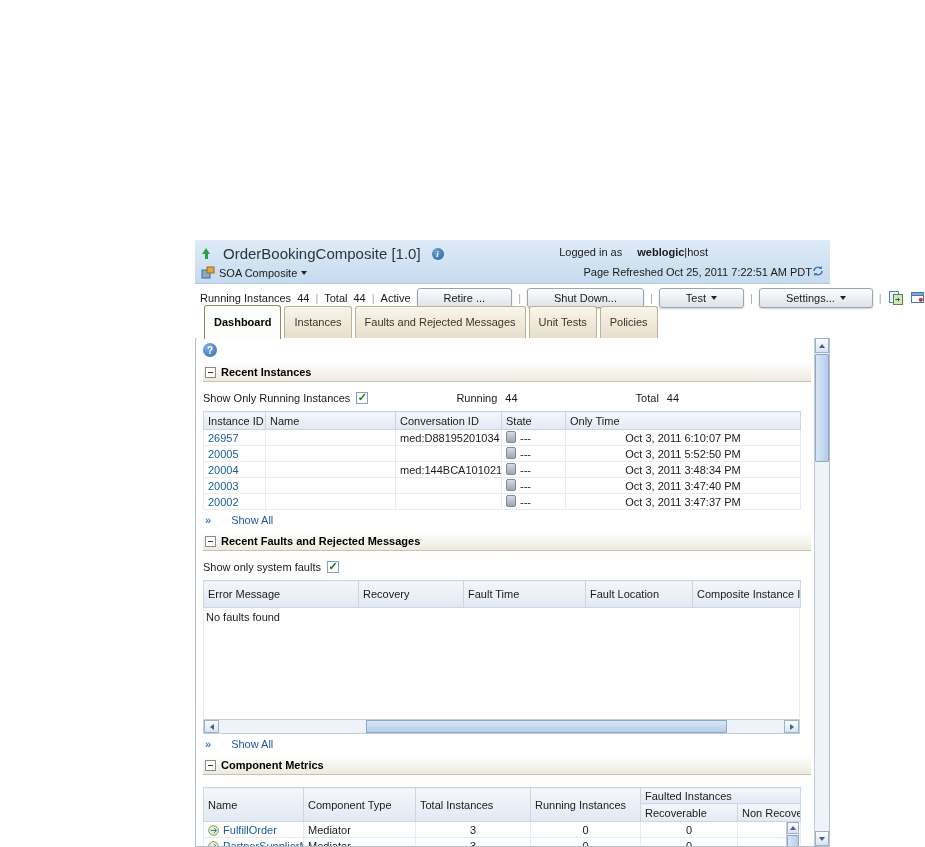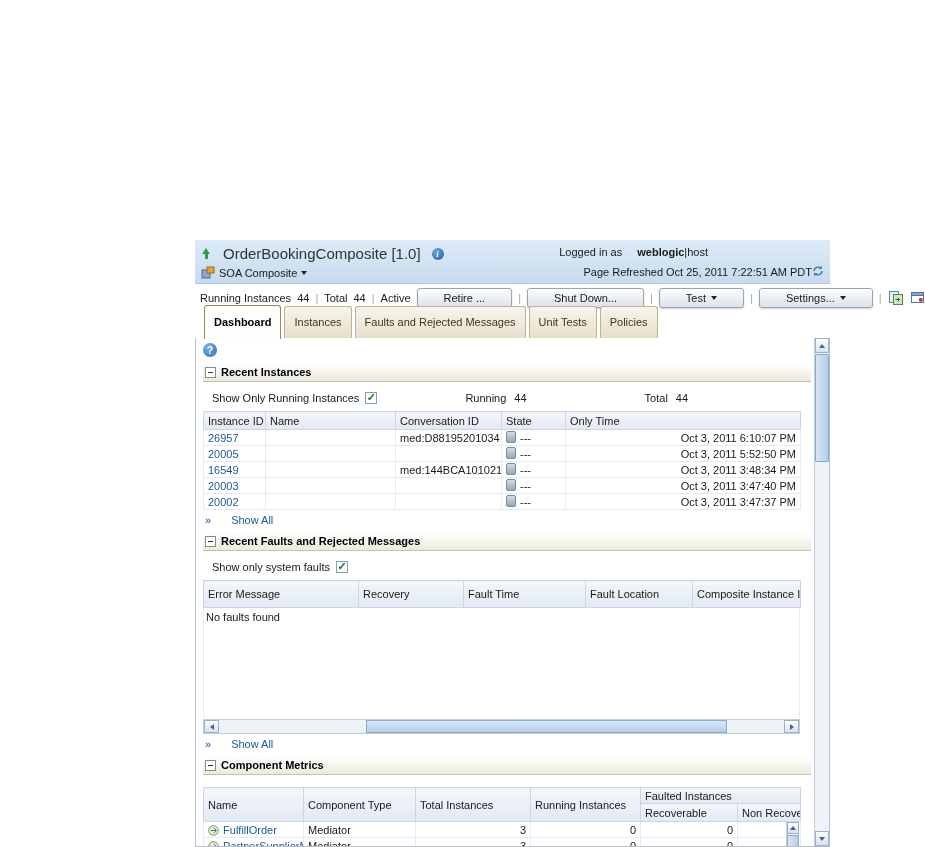--- a/index.html
+++ b/index.html
@@ -64,32 +64,32 @@
     color:#fff;font-weight:bold;font-size:10px;display:inline-flex;align-items:center;justify-content:center;}
   .help-icon::after{content:"?";}
 
   .sect{display:flex;align-items:center;gap:5px;height:18px;margin-top:6px;padding:0 2px;
     background:linear-gradient(#ffffff,#eceade);border-bottom:1px solid #c8c2ae;cursor:pointer;}
   .sect-title{font-weight:bold;color:#000;}
   .collapse-icon{width:9px;height:9px;border:1px solid #8a8a8a;background:#fff;flex:0 0 auto;
     display:inline-flex;align-items:center;justify-content:center;}
   .minus{width:5px;height:1px;background:#333;}
 
-  .filter-row{display:flex;align-items:center;margin:9px 0 6px 9px;height:14px;white-space:nowrap;}
+  .filter-row{display:flex;align-items:center;margin:9px 0 6px 0;height:14px;white-space:nowrap;}
   .cb{width:12px;height:12px;border:1px solid #86a0b8;background:#fff;box-sizing:border-box;
     display:inline-flex;align-items:center;justify-content:center;margin-left:6px;cursor:pointer;}
   .cb.checked::after{content:"✓";color:#1c7a24;font-size:11px;font-weight:bold;margin-top:-2px;}
 
   .dtable{border-collapse:collapse;table-layout:fixed;width:597px;}
   .dtable th{background:linear-gradient(#f4f7fa,#e1e9f3);border:1px solid #ccd6e2;
     font-weight:normal;text-align:left;padding:0 4px;height:17px;color:#1a1a1a;
     overflow:hidden;white-space:nowrap;cursor:pointer;}
   .dtable td{border:1px solid #e7ecf2;border-top:none;background:#fff;
     padding:0 4px;height:15px;overflow:hidden;white-space:nowrap;}
-  .num{text-align:right;}
+  .num{text-align:center;}
   .link{color:#19599a;cursor:pointer;}
 
   .state-icon{display:inline-block;width:8px;height:10px;margin-right:4px;vertical-align:-1px;
     background:linear-gradient(#d4dde6,#97a6b6);border:1px solid #7e8c9a;border-radius:2px;}
 
   .showall{display:flex;align-items:flex-start;gap:20px;margin:4px 0 2px 2px;}
   .chev::before{content:"»";color:#3f7dbd;font-weight:bold;}
 
   .ftable th{height:26px;vertical-align:middle;}
   .th-wrap{white-space:normal;line-height:12px;}
@@ -270,21 +270,21 @@
             <td class="num">Oct 3, 2011 6:10:07 PM</td>
           </tr>
           <tr>
             <td><span class="link">20005</span></td>
             <td></td>
             <td></td>
             <td><span class="state-icon"></span><span>---</span></td>
             <td class="num">Oct 3, 2011 5:52:50 PM</td>
           </tr>
           <tr>
-            <td><span class="link">16549</span></td>
+            <td><span class="link">20004</span></td>
             <td></td>
             <td>med:144BCA101021</td>
             <td><span class="state-icon"></span><span>---</span></td>
             <td class="num">Oct 3, 2011 3:48:34 PM</td>
           </tr>
           <tr>
             <td><span class="link">20003</span></td>
             <td></td>
             <td></td>
             <td><span class="state-icon"></span><span>---</span></td>

